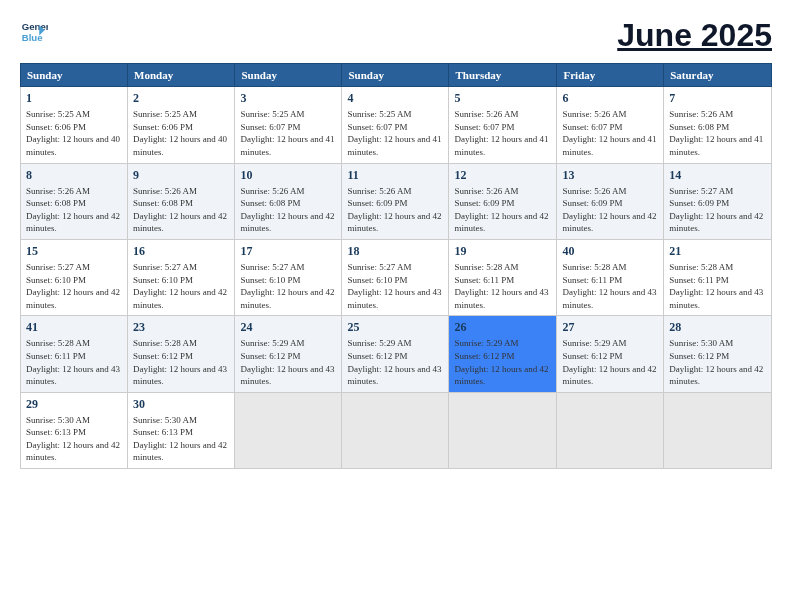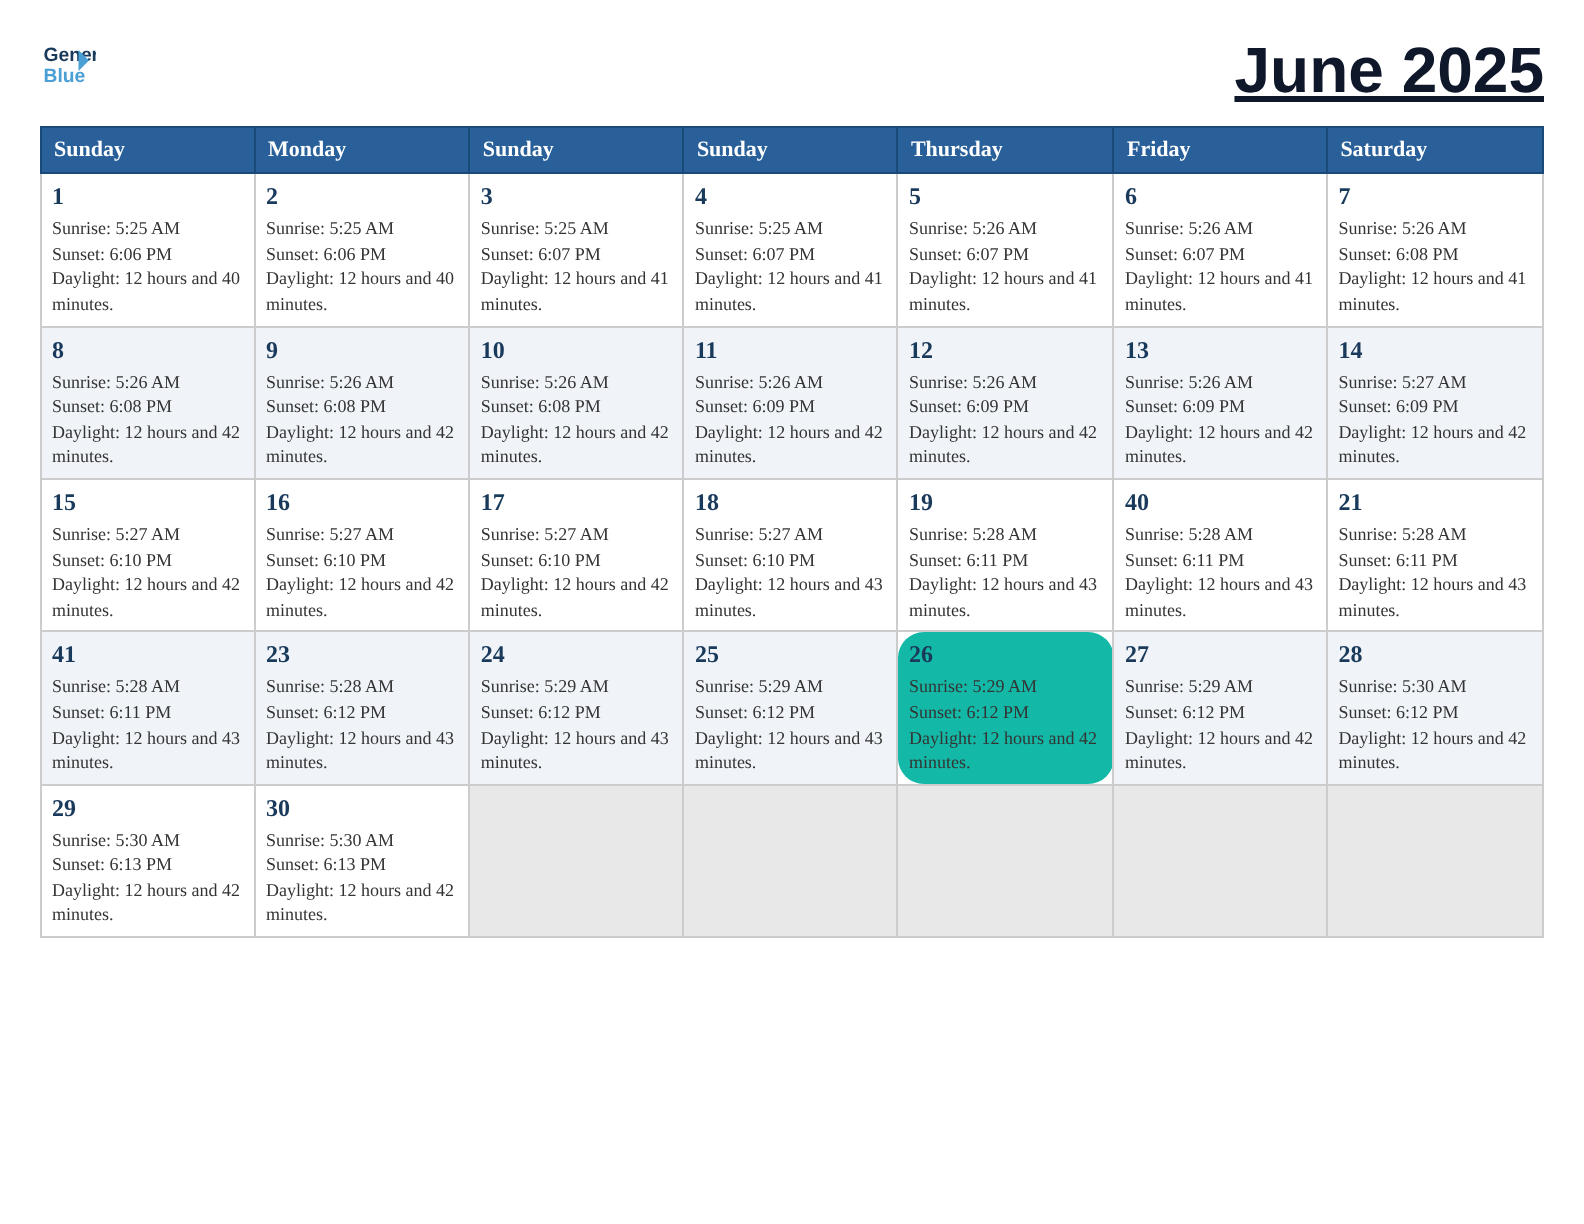--- a/index.html
+++ b/index.html
@@ -172,21 +172,21 @@
         </tr>
         <tr>
           <td style="background: rgb(240, 244, 248);"><span class="day-num">41</span>
 <span class="day-detail">Sunrise: 5:28 AM<br>Sunset: 6:11 PM<br>Daylight: 12 hours and 43 minutes.</span></td>
           <td style="background: rgb(240, 244, 248);"><span class="day-num">23</span>
 <span class="day-detail">Sunrise: 5:28 AM<br>Sunset: 6:12 PM<br>Daylight: 12 hours and 43 minutes.</span></td>
           <td style="background: rgb(240, 244, 248);"><span class="day-num">24</span>
 <span class="day-detail">Sunrise: 5:29 AM<br>Sunset: 6:12 PM<br>Daylight: 12 hours and 43 minutes.</span></td>
           <td style="background: rgb(240, 244, 248);"><span class="day-num">25</span>
 <span class="day-detail">Sunrise: 5:29 AM<br>Sunset: 6:12 PM<br>Daylight: 12 hours and 43 minutes.</span></td>
-          <td style="background: #14b8a6; border-radius: 13px;"><span class="day-num">26</span>
+          <td style="background: #3b82f6;"><span class="day-num">26</span>
 <span class="day-detail">Sunrise: 5:29 AM<br>Sunset: 6:12 PM<br>Daylight: 12 hours and 42 minutes.</span></td>
           <td style="background: rgb(240, 244, 248);"><span class="day-num">27</span>
 <span class="day-detail">Sunrise: 5:29 AM<br>Sunset: 6:12 PM<br>Daylight: 12 hours and 42 minutes.</span></td>
           <td style="background: rgb(240, 244, 248);"><span class="day-num">28</span>
 <span class="day-detail">Sunrise: 5:30 AM<br>Sunset: 6:12 PM<br>Daylight: 12 hours and 42 minutes.</span></td>
         </tr>
         <tr>
           <td><span class="day-num">29</span>
 <span class="day-detail">Sunrise: 5:30 AM<br>Sunset: 6:13 PM<br>Daylight: 12 hours and 42 minutes.</span></td>
           <td><span class="day-num">30</span>

